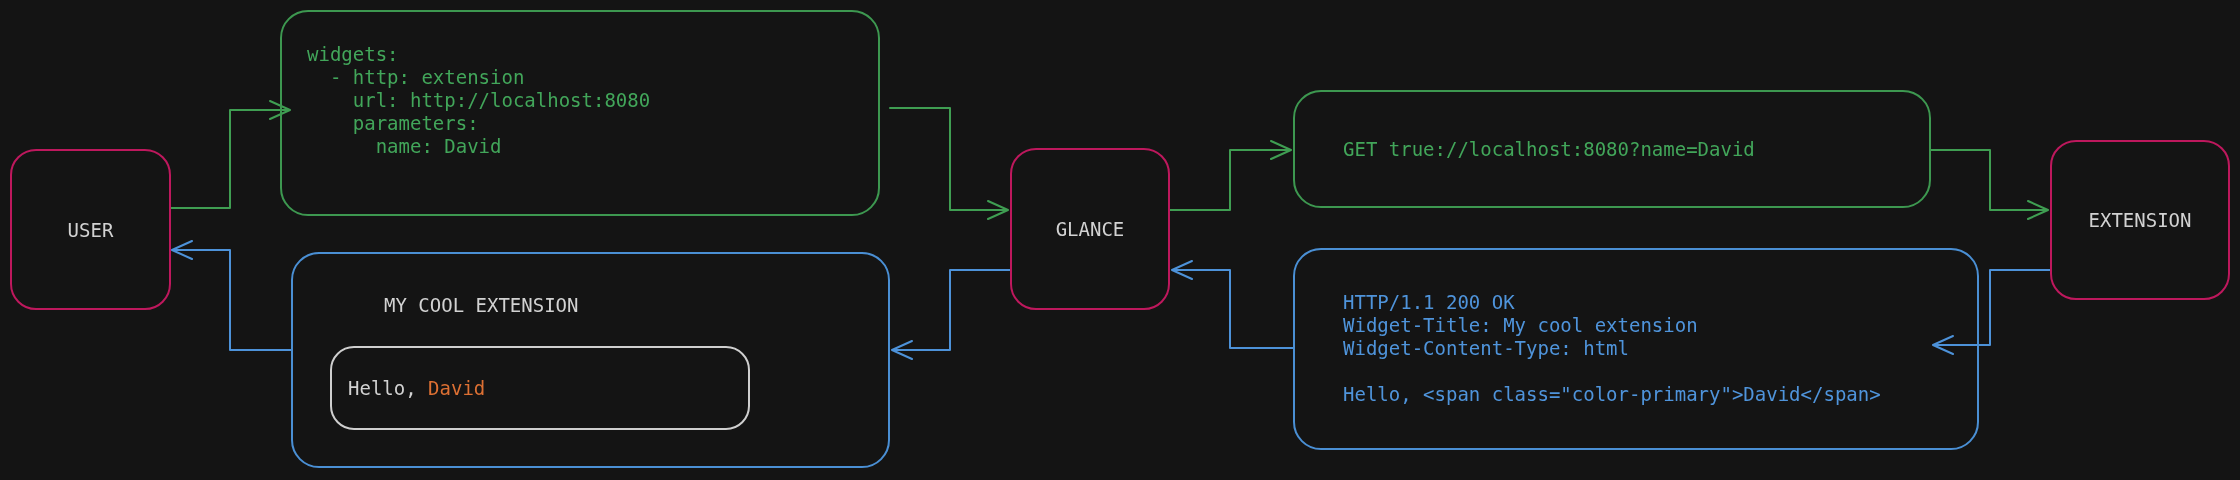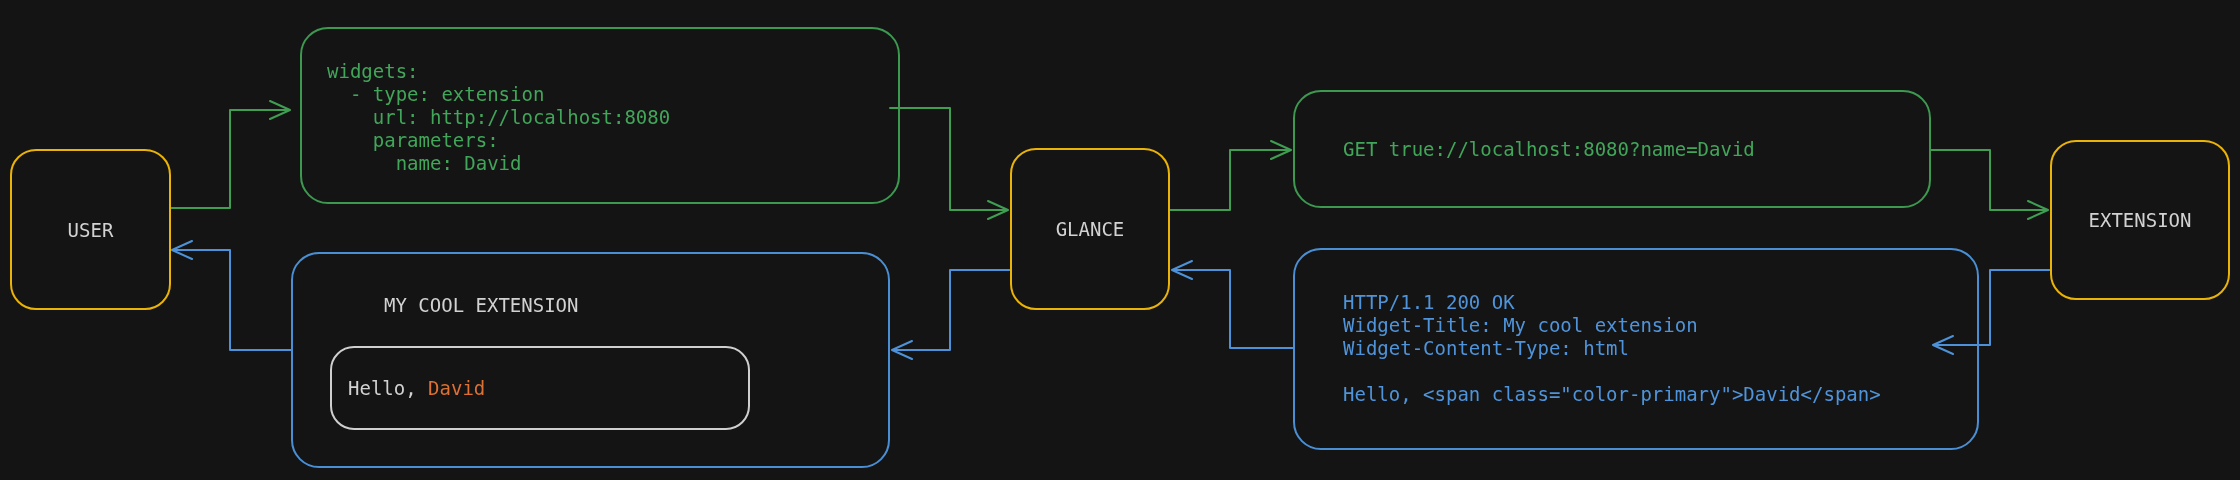--- a/index.html
+++ b/index.html
@@ -26,21 +26,21 @@
     stroke-width: 2;
     stroke-linejoin: round;
     stroke-linecap: round;
   }
   .wires .g { stroke: #3f9e52; }
   .wires .b { stroke: #4d92d9; }
 
   .node {
     position: absolute;
     box-sizing: border-box;
-    border: 2px solid #eab308;
+    border: 2px solid #be185d;
     border-radius: 26px;
     display: flex;
     align-items: center;
     justify-content: center;
     color: #d2d2d2;
     font-size: 19px;
     letter-spacing: 0;
   }
   .node-user      { left: 10px;   top: 149px; width: 161px; height: 161px; }
   .node-glance    { left: 1010px; top: 148px; width: 160px; height: 162px; }
@@ -55,21 +55,21 @@
   }
   .msg.green { border-color: #3d9850; color: #42a65a; }
   .msg.blue  { border-color: #4a8fd4; color: #4f94db; }
 
   .code-line {
     white-space: pre;
     height: 23px;
     line-height: 23px;
   }
 
-  .box-config   { left: 300px;  top: 10px;  width: 600px; height: 177px; padding: 31px 0 0 25px; margin-top: 17px; }
+  .box-config   { left: 280px;  top: 10px;  width: 600px; height: 206px; padding: 31px 0 0 25px; }
   .box-request  { left: 1293px; top: 90px;  width: 638px; height: 118px;
                   display: flex; align-items: center; padding-left: 48px; }
   .box-response { left: 1293px; top: 248px; width: 686px; height: 202px; padding: 41px 0 0 48px; }
   .box-widget   { left: 291px;  top: 252px; width: 599px; height: 216px; }
 
   .widget-title {
     position: absolute;
     left: 57px; top: 40px;
     color: #d2d2d2;
     white-space: pre;
@@ -121,21 +121,21 @@
   </div>
   <div class="node node-glance">
     <span>GLANCE</span>
   </div>
   <div class="node node-extension">
     <span>EXTENSION</span>
   </div>
 
   <div class="msg green box-config">
     <div class="code-line">widgets:</div>
-    <div class="code-line">  - type: extension</div>
+    <div class="code-line">  - http: extension</div>
     <div class="code-line">    url: http://localhost:8080</div>
     <div class="code-line">    parameters:</div>
     <div class="code-line">      name: David</div>
   </div>
 
   <div class="msg green box-request">
     <div class="code-line">GET true://localhost:8080?name=David</div>
   </div>
 
   <div class="msg blue box-response">

